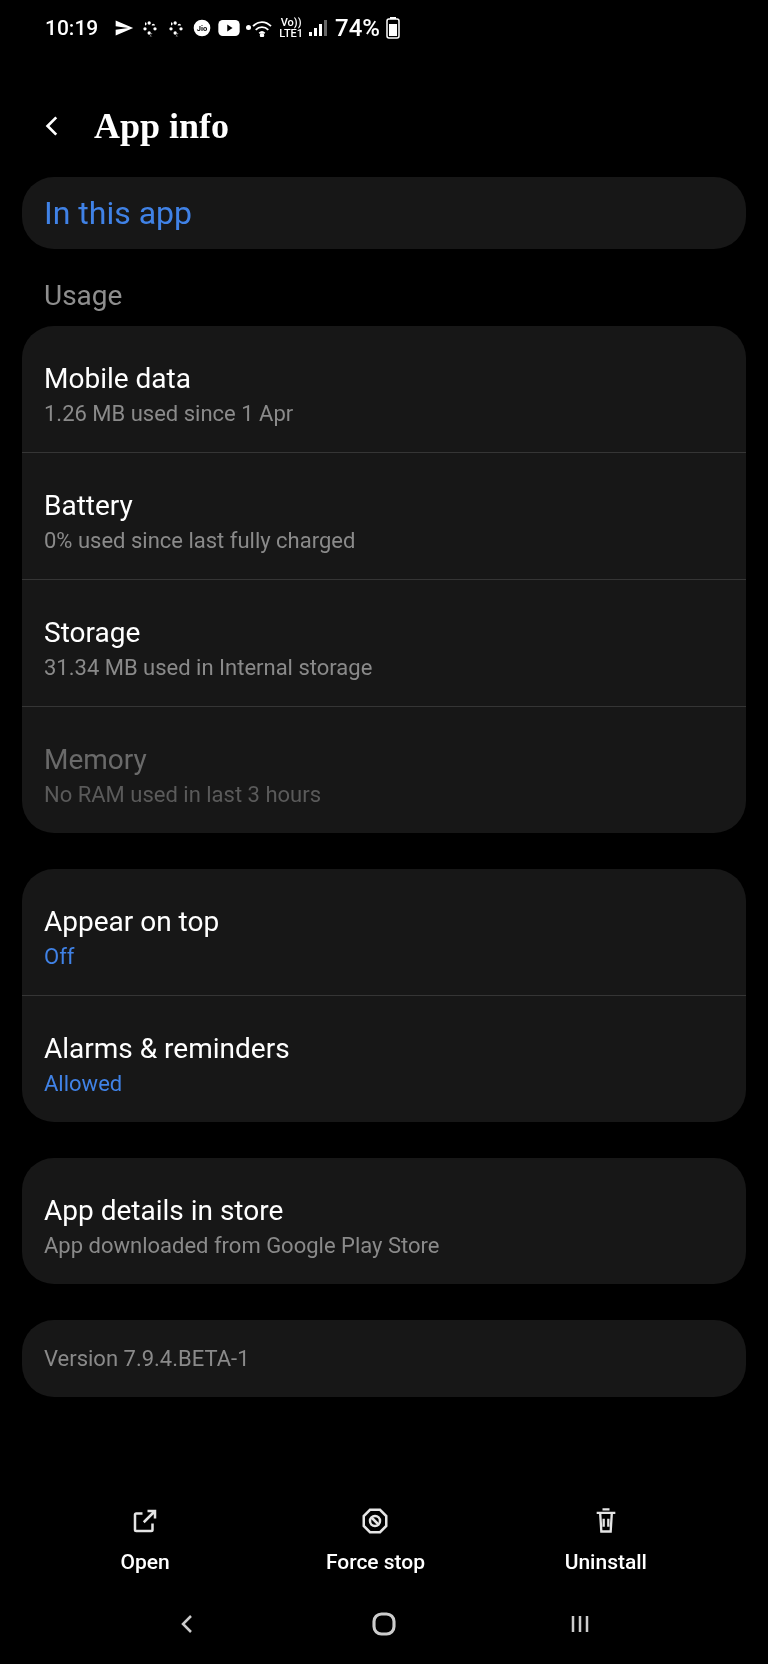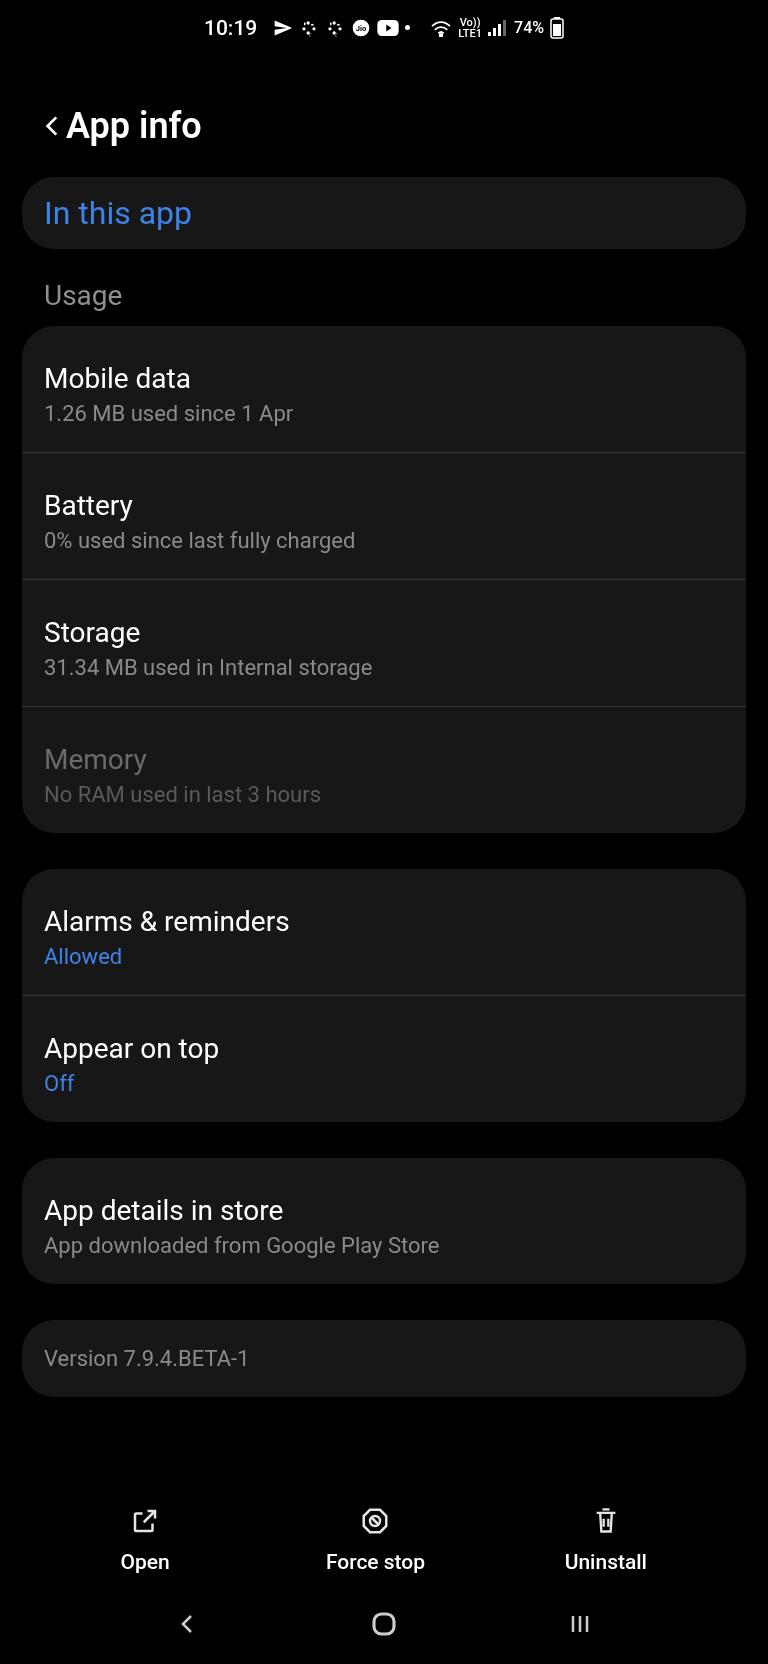--- a/index.html
+++ b/index.html
@@ -13,26 +13,25 @@
       height: 1664px;
       background: #000;
       color: #fff;
       font-family: -apple-system, BlinkMacSystemFont, 'Segoe UI', Roboto, sans-serif;
       overflow: hidden;
       position: relative;
     }
     .status-bar {
       height: 55px;
       display: flex;
-      justify-content: center;
+      justify-content: flex-start;
       align-items: center;
       padding: 0 45px 0 45px;
       font-size: 20px;
       font-weight: 500;
-      gap: 20px;
     }
     .status-left {
       display: flex;
       align-items: center;
       gap: 10px;
     }
     .status-right {
       display: flex;
       align-items: center;
       gap: 6px;
@@ -47,20 +46,22 @@
       align-items: center;
     }
     .small-icon {
       display: inline-flex;
       align-items: center;
     }
     .header {
       display: flex;
       align-items: center;
       padding: 50px 30px 30px 40px;
+      gap: 28px;
+      font-family: Liberation Serif, serif;
     }
     .back-arrow {
       width: 26px;
       height: 26px;
     }
     .header-title {
       font-size: 36px;
       font-weight: 600;
     }
     .content {
@@ -223,21 +224,21 @@
       <span style="display:block">LTE1</span>
     </span>
     <span class="small-icon">
       <svg width="20" height="16" viewBox="0 0 20 16" fill="#fff">
           <rect x="0" y="12" width="3" height="4"></rect>
           <rect x="5" y="8" width="3" height="8"></rect>
           <rect x="10" y="4" width="3" height="12"></rect>
           <rect x="15" y="0" width="3" height="16" fill="#666"></rect>
         </svg>
     </span>
-    <span style="font-size:16px">74%</span>
+    <span style="font-size:24px">74%</span>
     <span class="small-icon">
       <svg width="14" height="22" viewBox="0 0 14 22">
           <rect x="4" y="0" width="6" height="2" fill="#fff"></rect>
           <rect x="1" y="2" width="12" height="19" rx="2" fill="none" stroke="#fff" stroke-width="1.5"></rect>
           <rect x="3" y="7" width="8" height="12" fill="#fff"></rect>
         </svg>
     </span>
   </div>
 </div>
 
@@ -273,26 +274,26 @@
     <div class="list-item disabled">
       <div class="item-title">Memory</div>
       <div class="item-sub">No RAM used in last 3 hours</div>
     </div>
   </div>
 
   <div class="gap"></div>
 
   <div class="card">
     <div class="list-item">
+      <div class="item-title">Appear on top</div>
+      <div class="item-sub-blue">Off</div>
+    </div>
+    <div class="list-item">
       <div class="item-title">Alarms &amp; reminders</div>
       <div class="item-sub-blue">Allowed</div>
-    </div>
-    <div class="list-item">
-      <div class="item-title">Appear on top</div>
-      <div class="item-sub-blue">Off</div>
     </div>
   </div>
 
   <div class="gap"></div>
 
   <div class="card">
     <div class="list-item">
       <div class="item-title">App details in store</div>
       <div class="item-sub">App downloaded from Google Play Store</div>
     </div>

